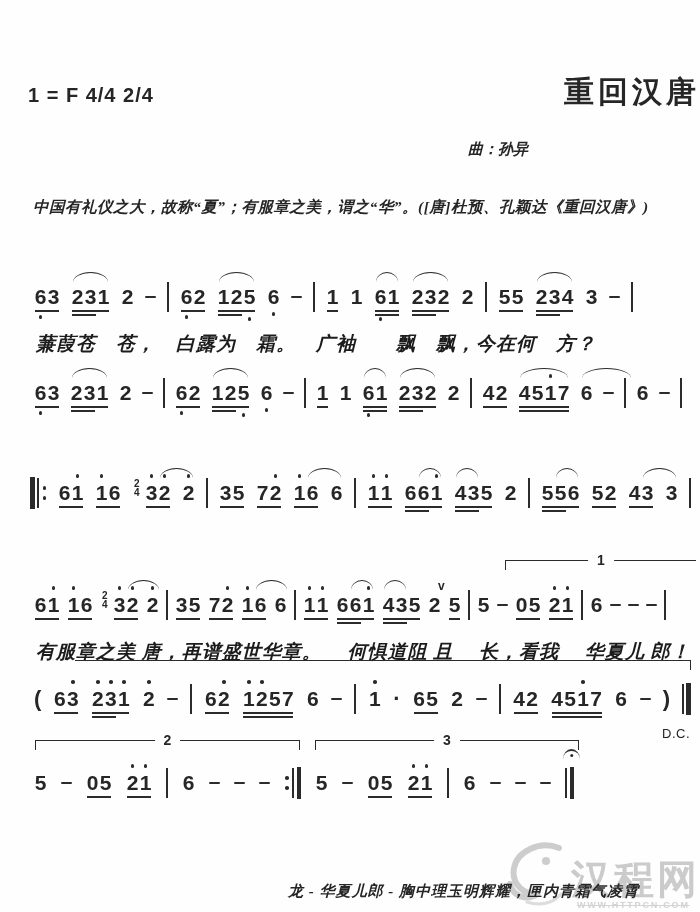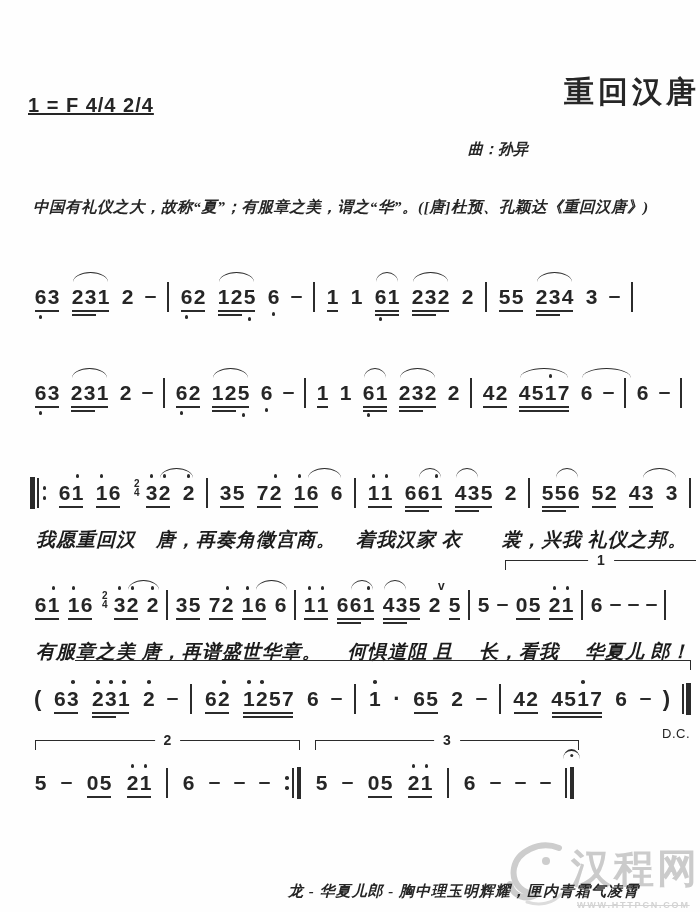--- a/index.html
+++ b/index.html
@@ -2,21 +2,21 @@
 <html><head>
 <meta charset="utf-8">
 <title>重回汉唐</title>
 <style>
   html,body{margin:0;padding:0;background:#fff;}
   .page{position:relative;width:700px;height:912px;background:#fefefe;overflow:hidden;
         font-family:"Liberation Sans",sans-serif;color:#262626;}
 
   
   .subtitle{position:absolute;left:35px;top:36px;font:italic bold 16px "Liberation Serif",serif;letter-spacing:2px;}
-  .keysig{position:absolute;left:28px;top:94px;font:bold 20px "Liberation Sans",sans-serif;letter-spacing:1px;text-decoration:underline;}
+  .keysig{position:absolute;left:28px;top:84px;font:bold 20px "Liberation Sans",sans-serif;letter-spacing:1px;}
   .title{position:absolute;left:0;right:0;top:72px;text-align:right;
          font:900 30px "DejaVu Sans","Liberation Sans",sans-serif;letter-spacing:4px;}
   .credit1{position:absolute;left:468px;top:92px;font:italic bold 15px "Liberation Serif",serif;}
   .credit2{position:absolute;left:468px;top:140px;font:italic bold 15px "Liberation Serif",serif;}
   .quote{position:absolute;left:33px;top:197px;font:italic bold 15.5px "Liberation Serif",serif;letter-spacing:0.5px;}
 
   
   .system{position:absolute;left:30px;right:4px;}
   .notes-row{display:flex;align-items:center;height:46px;padding-left:4px;position:relative;}
   #sys1 .notes-row{gap:11px;margin-top:8px;}
@@ -55,21 +55,21 @@
   .volta.lt{border-left:1.7px solid #2b2b2b;}
   .volta.rt{border-right:1.7px solid #2b2b2b;}
   .vnum{position:absolute;top:-9px;left:50%;transform:translateX(-50%);background:#fefefe;
         padding:0 9px;font:bold 14px "Liberation Sans",sans-serif;line-height:16px;}
   .dc{position:absolute;right:6px;top:70px;font:13px "Liberation Sans",sans-serif;letter-spacing:0.5px;}
 
   
   .wm{position:absolute;right:0px;top:838px;display:flex;align-items:flex-end;}
   .wm-text{display:flex;flex-direction:column;align-items:flex-start;margin-left:2px;}
   .wm-name{font:bold 40px "DejaVu Sans",sans-serif;color:#cbcbcb;letter-spacing:3px;line-height:40px;}
-  .wm-url{font:bold 9px "Liberation Sans",sans-serif;color:#d3d3d3;letter-spacing:1.8px;margin-top:12px;text-decoration:line-through;padding-left:6px;}
+  .wm-url{font:bold 9px "Liberation Sans",sans-serif;color:#d3d3d3;letter-spacing:1.8px;margin-top:1px;text-decoration:line-through;padding-left:6px;}
   .caption{position:absolute;left:288px;top:882px;font:italic bold 15px "Liberation Serif",serif;letter-spacing:1px;}
 </style>
 </head>
 <body>
 
 <div class="page">
 
   <div class="keysig">1 = F 4/4 2/4</div>
   <div class="title">重回汉唐</div>
   <div class="credit2">曲：孙异</div>
@@ -164,20 +164,21 @@
           <div class="slur" style="left: 2px; width: 35px;"></div>
         </span>
         <span class="group">
           <span class="nchar">3</span>
         </span>
         <span class="dashn"></span>
         <span class="barwrap">
           <span class="bar"></span>
         </span>
       </div>
+    <div class="lyrics">蒹葭苍　苍，　白露为　霜。　广袖　　飘　飘，今在何　方？</div>
   </div>
 
   <div class="system" id="sys2" style="top:362px">
     <div class="notes-row">
         <span class="group">
           <span class="nchar">6</span>
           <span class="nchar">3</span>
           <div class="ul" style="left: 1px; right: 1px; bottom: -3px;"></div>
           <div class="dot" style="left: 4.7px; bottom: -9.5px;"></div>
         </span>
@@ -395,21 +396,20 @@
           <div class="ul" style="left: 1px; right: 1px; bottom: -3px;"></div>
           <div class="slur" style="left: 15px; width: 33px;"></div>
         </span>
         <span class="group">
           <span class="nchar">3</span>
         </span>
         <span class="barwrap">
           <span class="bar"></span>
         </span>
       </div>
-    <div class="lyrics">我愿重回汉　唐，再奏角徵宫商。　着我汉家 衣　　裳，兴我 礼仪之邦。</div>
   </div>
 
   <div class="system" id="sys4" style="top:556px">
     <div class="volta lt" style="left:475px;top:4px;width:190px">
       <span class="vnum">1</span>
     </div>
     <div class="notes-row">
         <span class="group">
           <span class="nchar">6</span>
           <span class="nchar">1</span>

